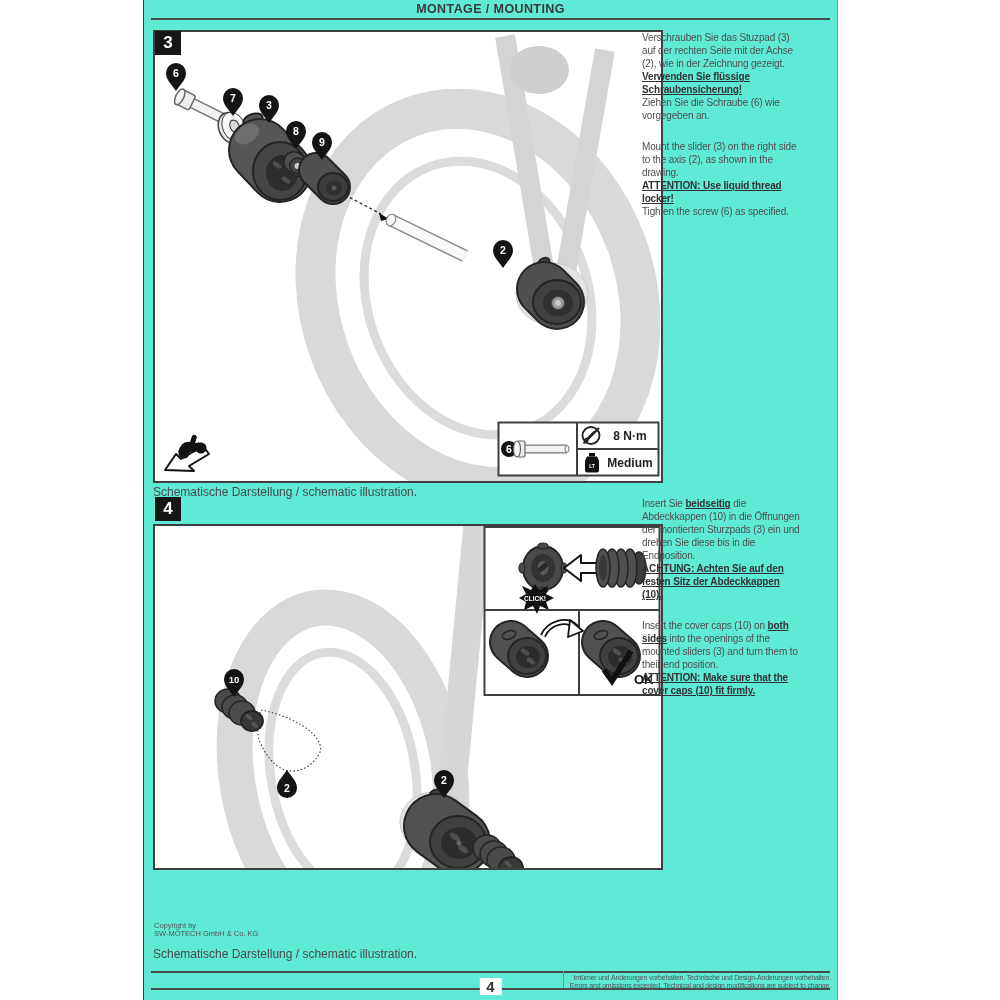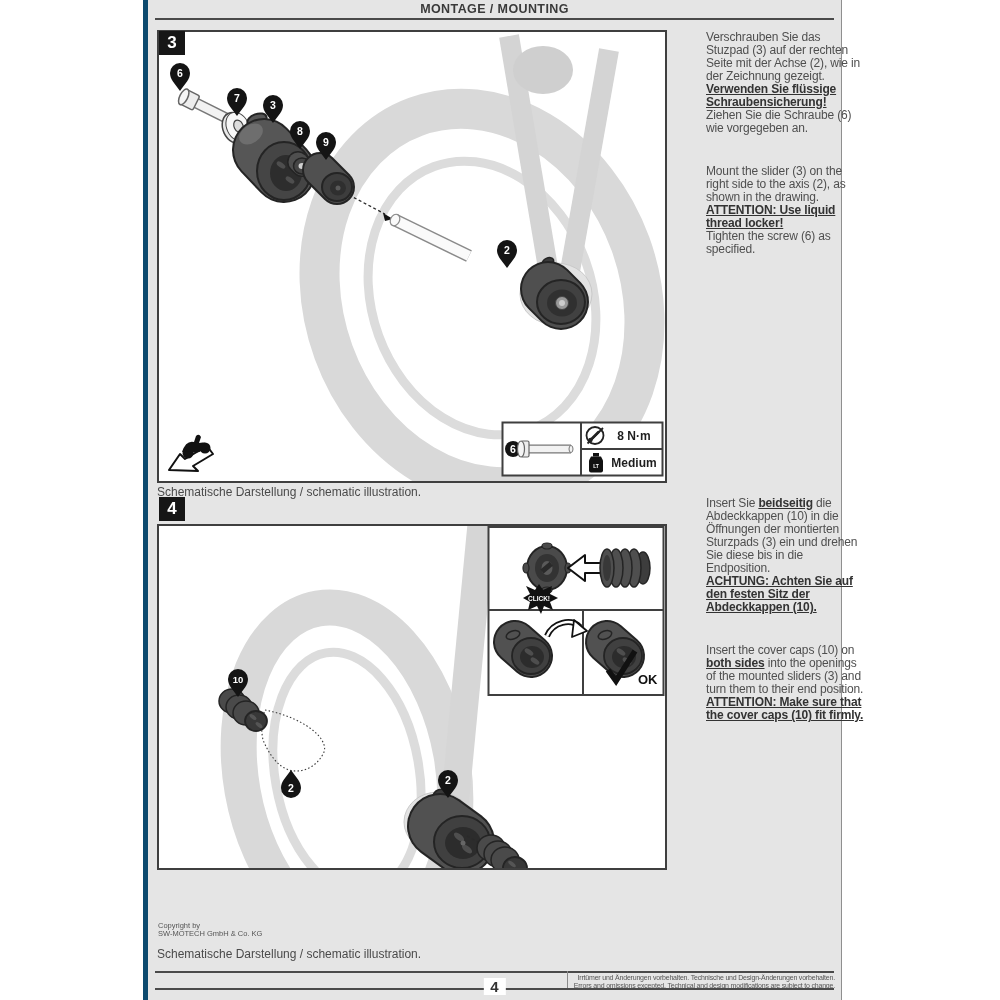--- a/index.html
+++ b/index.html
@@ -1,36 +1,36 @@
 <!DOCTYPE html>
 <html><head>
 <meta charset="utf-8">
 <style>
   html,body{margin:0;padding:0;background:#fff;}
   .canvas{position:relative;width:1000px;height:1000px;background:#fff;overflow:hidden;
           font-family:"Liberation Sans","DejaVu Sans",sans-serif;}
-  .page{position:absolute;left:143px;top:0;width:693px;height:1000px;background:#e5e5e5;
-        border-left:5px solid #0c4a6e;border-right:1px solid #8f8f8f;}
+  .page{position:absolute;left:143px;top:0;width:693px;height:1000px;background:#5eead4;
+        border-left:1px solid #0c4a6e;border-right:1px solid #8f8f8f;}
   .header-title{position:absolute;top:2px;left:0;width:100%;text-align:center;
         font-size:12.5px;font-weight:bold;color:#3a3a3a;letter-spacing:.4px;}
   .header-rule{position:absolute;top:18px;left:7px;width:679px;height:2px;background:#4a4a4a;}
   .panel{position:absolute;left:9px;width:510px;background:#fff;border:2px solid #3f3f3f;
         box-sizing:border-box;overflow:hidden;}
   .panel3{top:30px;height:453px;}
   .panel4{top:524px;height:346px;}
   .panel svg{position:absolute;left:0;top:0;}
   .stepnum{position:absolute;left:11px;width:26px;height:24px;background:#161616;color:#fff;
         font-size:17px;font-weight:bold;text-align:center;line-height:24px;z-index:5;}
   .stepnum.s3{top:31px;} .stepnum.s4{top:497px;}
   .caption{position:absolute;left:9px;font-size:12px;color:#4a4a4a;white-space:nowrap;}
   .cap3{top:485px;} .cap4{top:947px;}
-  .textcol{position:absolute;left:558px;width:160px;font-size:12px;line-height:13px;
+  .textcol{position:absolute;left:498px;width:160px;font-size:10px;line-height:13px;
         color:#4f4f4f;letter-spacing:-0.15px;}
   .tcol3{top:31px;} .tcol4{top:497px;}
-  .tblock + .tblock{margin-top:30px;}
+  .tblock + .tblock{margin-top:18px;}
   .tline{display:block;}
   .b{font-weight:bold;color:#333;text-decoration:underline;}
   .footer-rule-top{position:absolute;top:971px;left:7px;width:679px;height:1.5px;background:#4a4a4a;}
   .footer-rule-bottom{position:absolute;top:988px;left:7px;width:679px;height:1.5px;background:#4a4a4a;}
   .footer-divider{position:absolute;top:971px;left:419px;width:1px;height:18px;background:#8a8a8a;}
   .footer-left{position:absolute;top:922px;left:10px;font-size:7.5px;line-height:7.5px;
         color:#555;white-space:nowrap;}
   .footer-right{position:absolute;top:974px;right:6px;font-size:7px;line-height:8px;
         color:#555;text-align:right;letter-spacing:-0.2px;white-space:nowrap;}
   .pagenum{position:absolute;top:978px;left:50%;transform:translateX(-50%);background:#fff;

